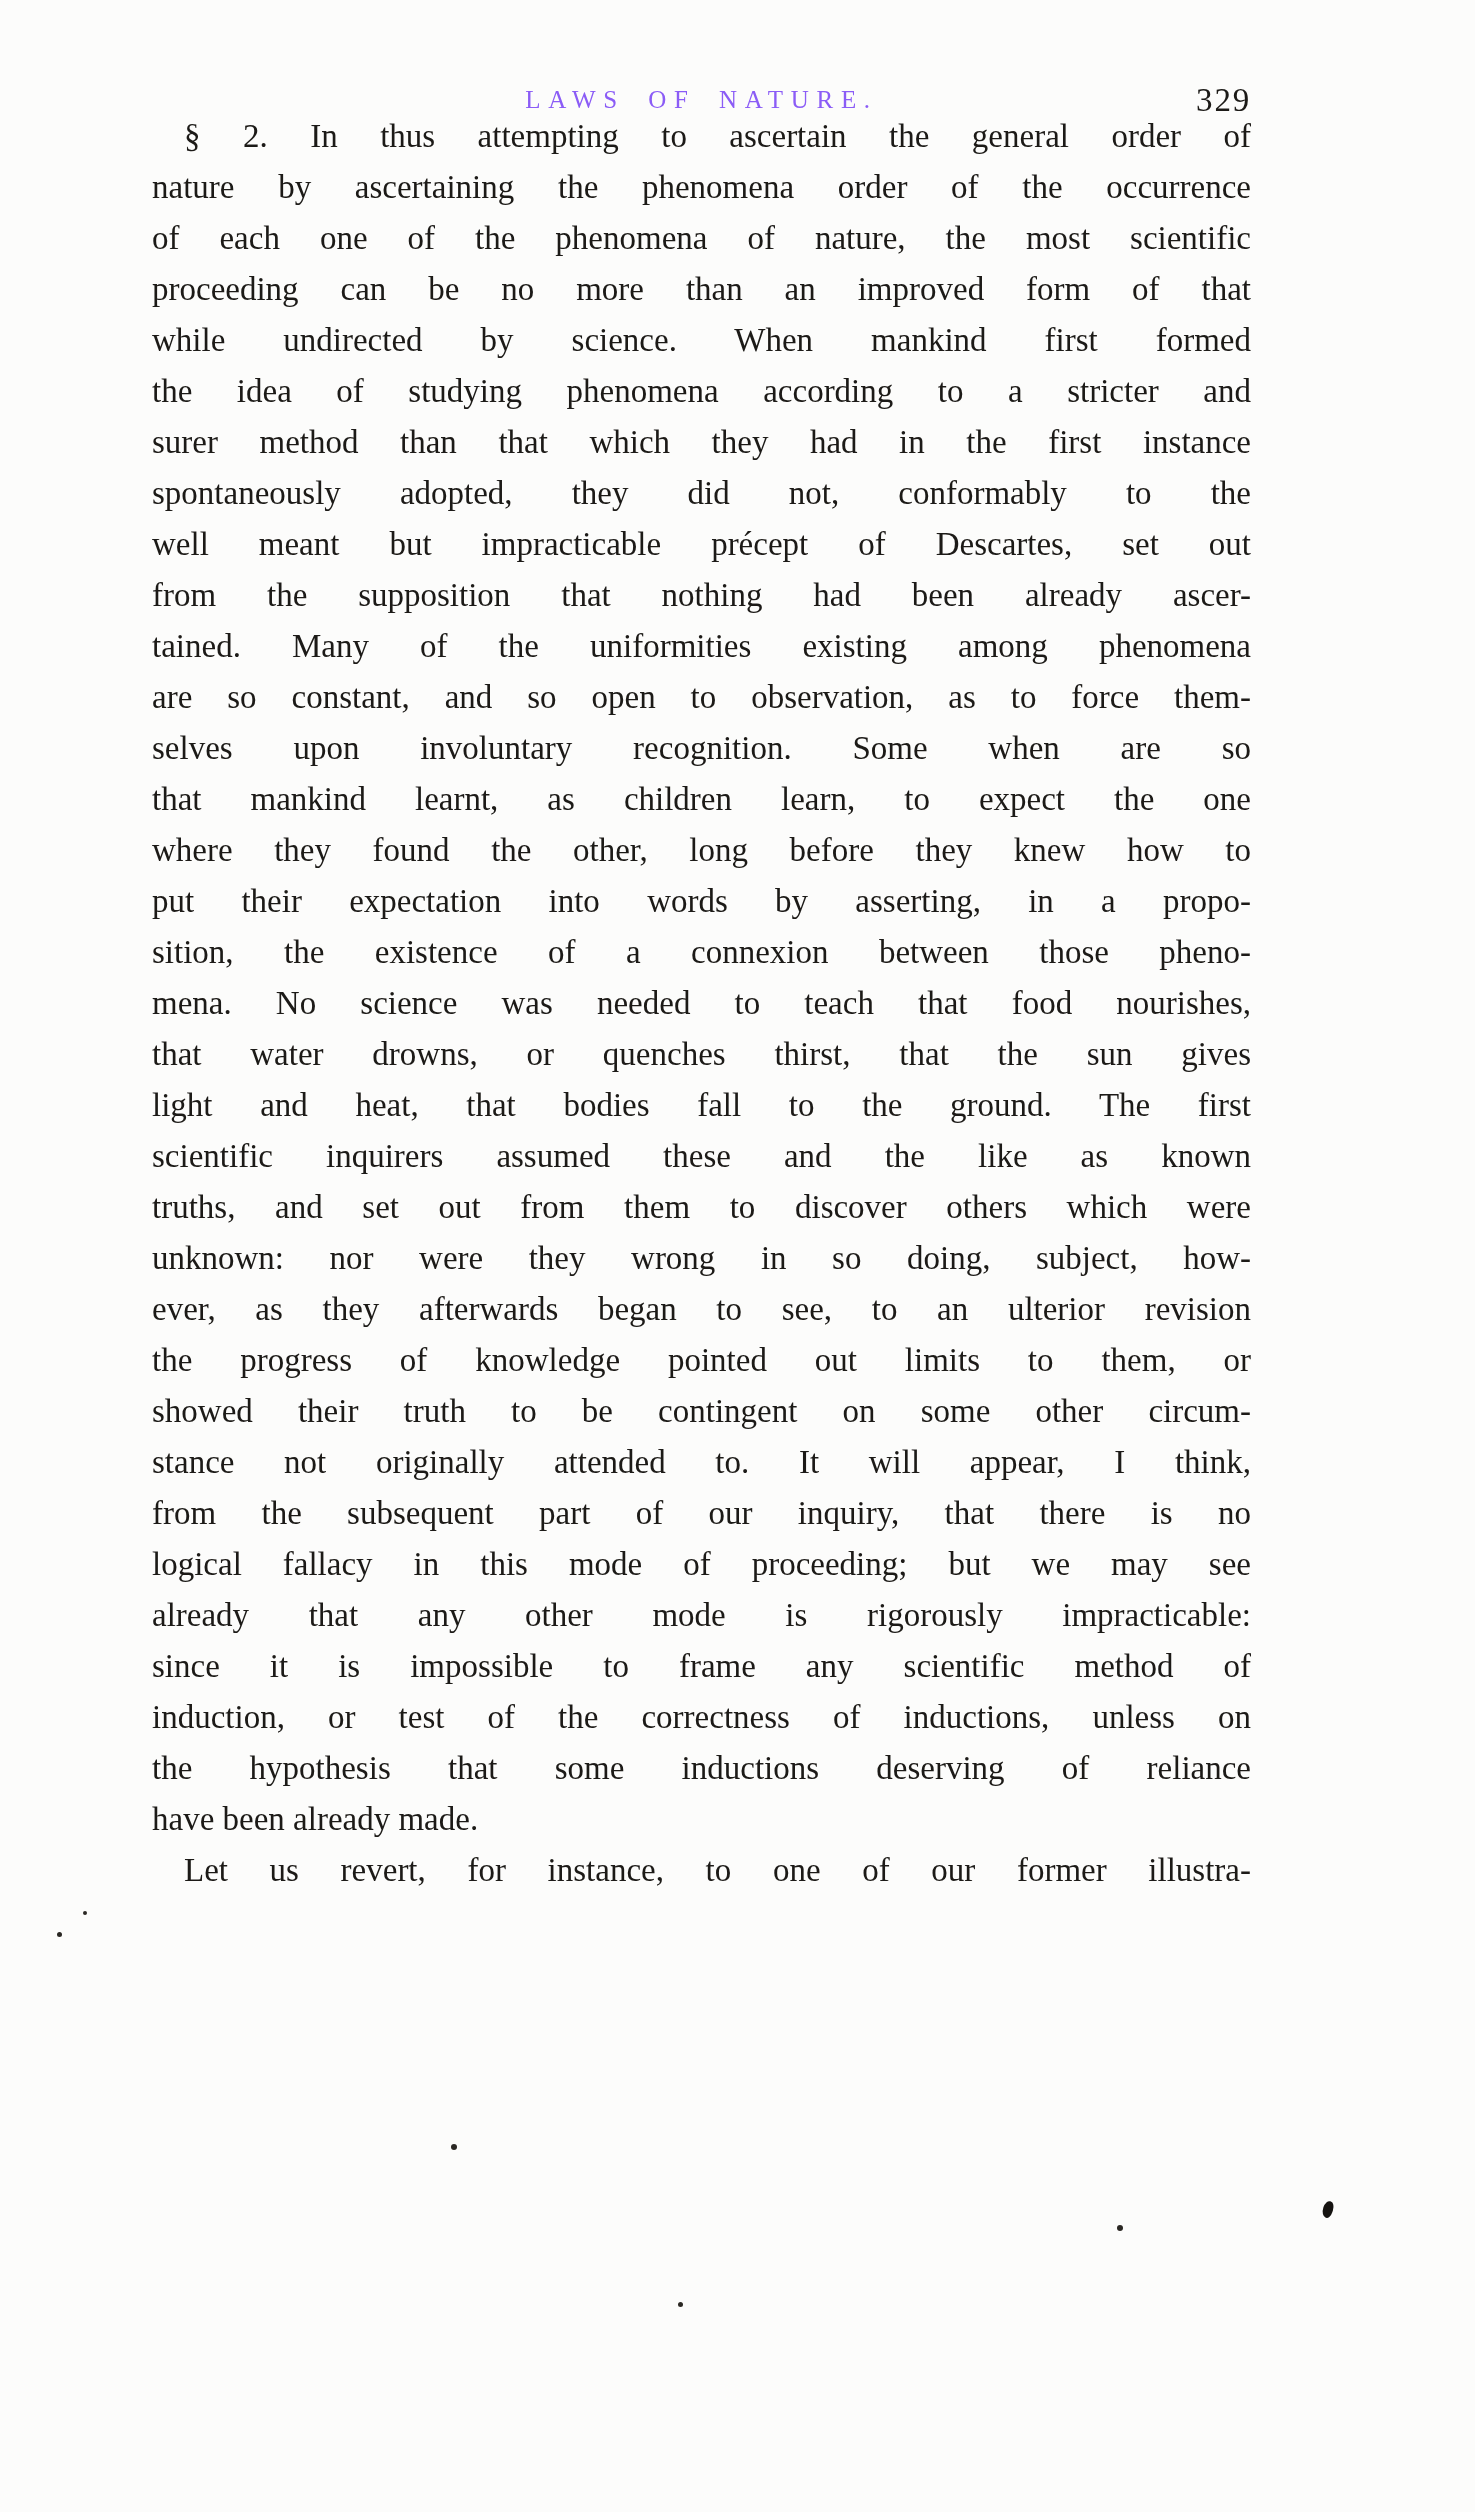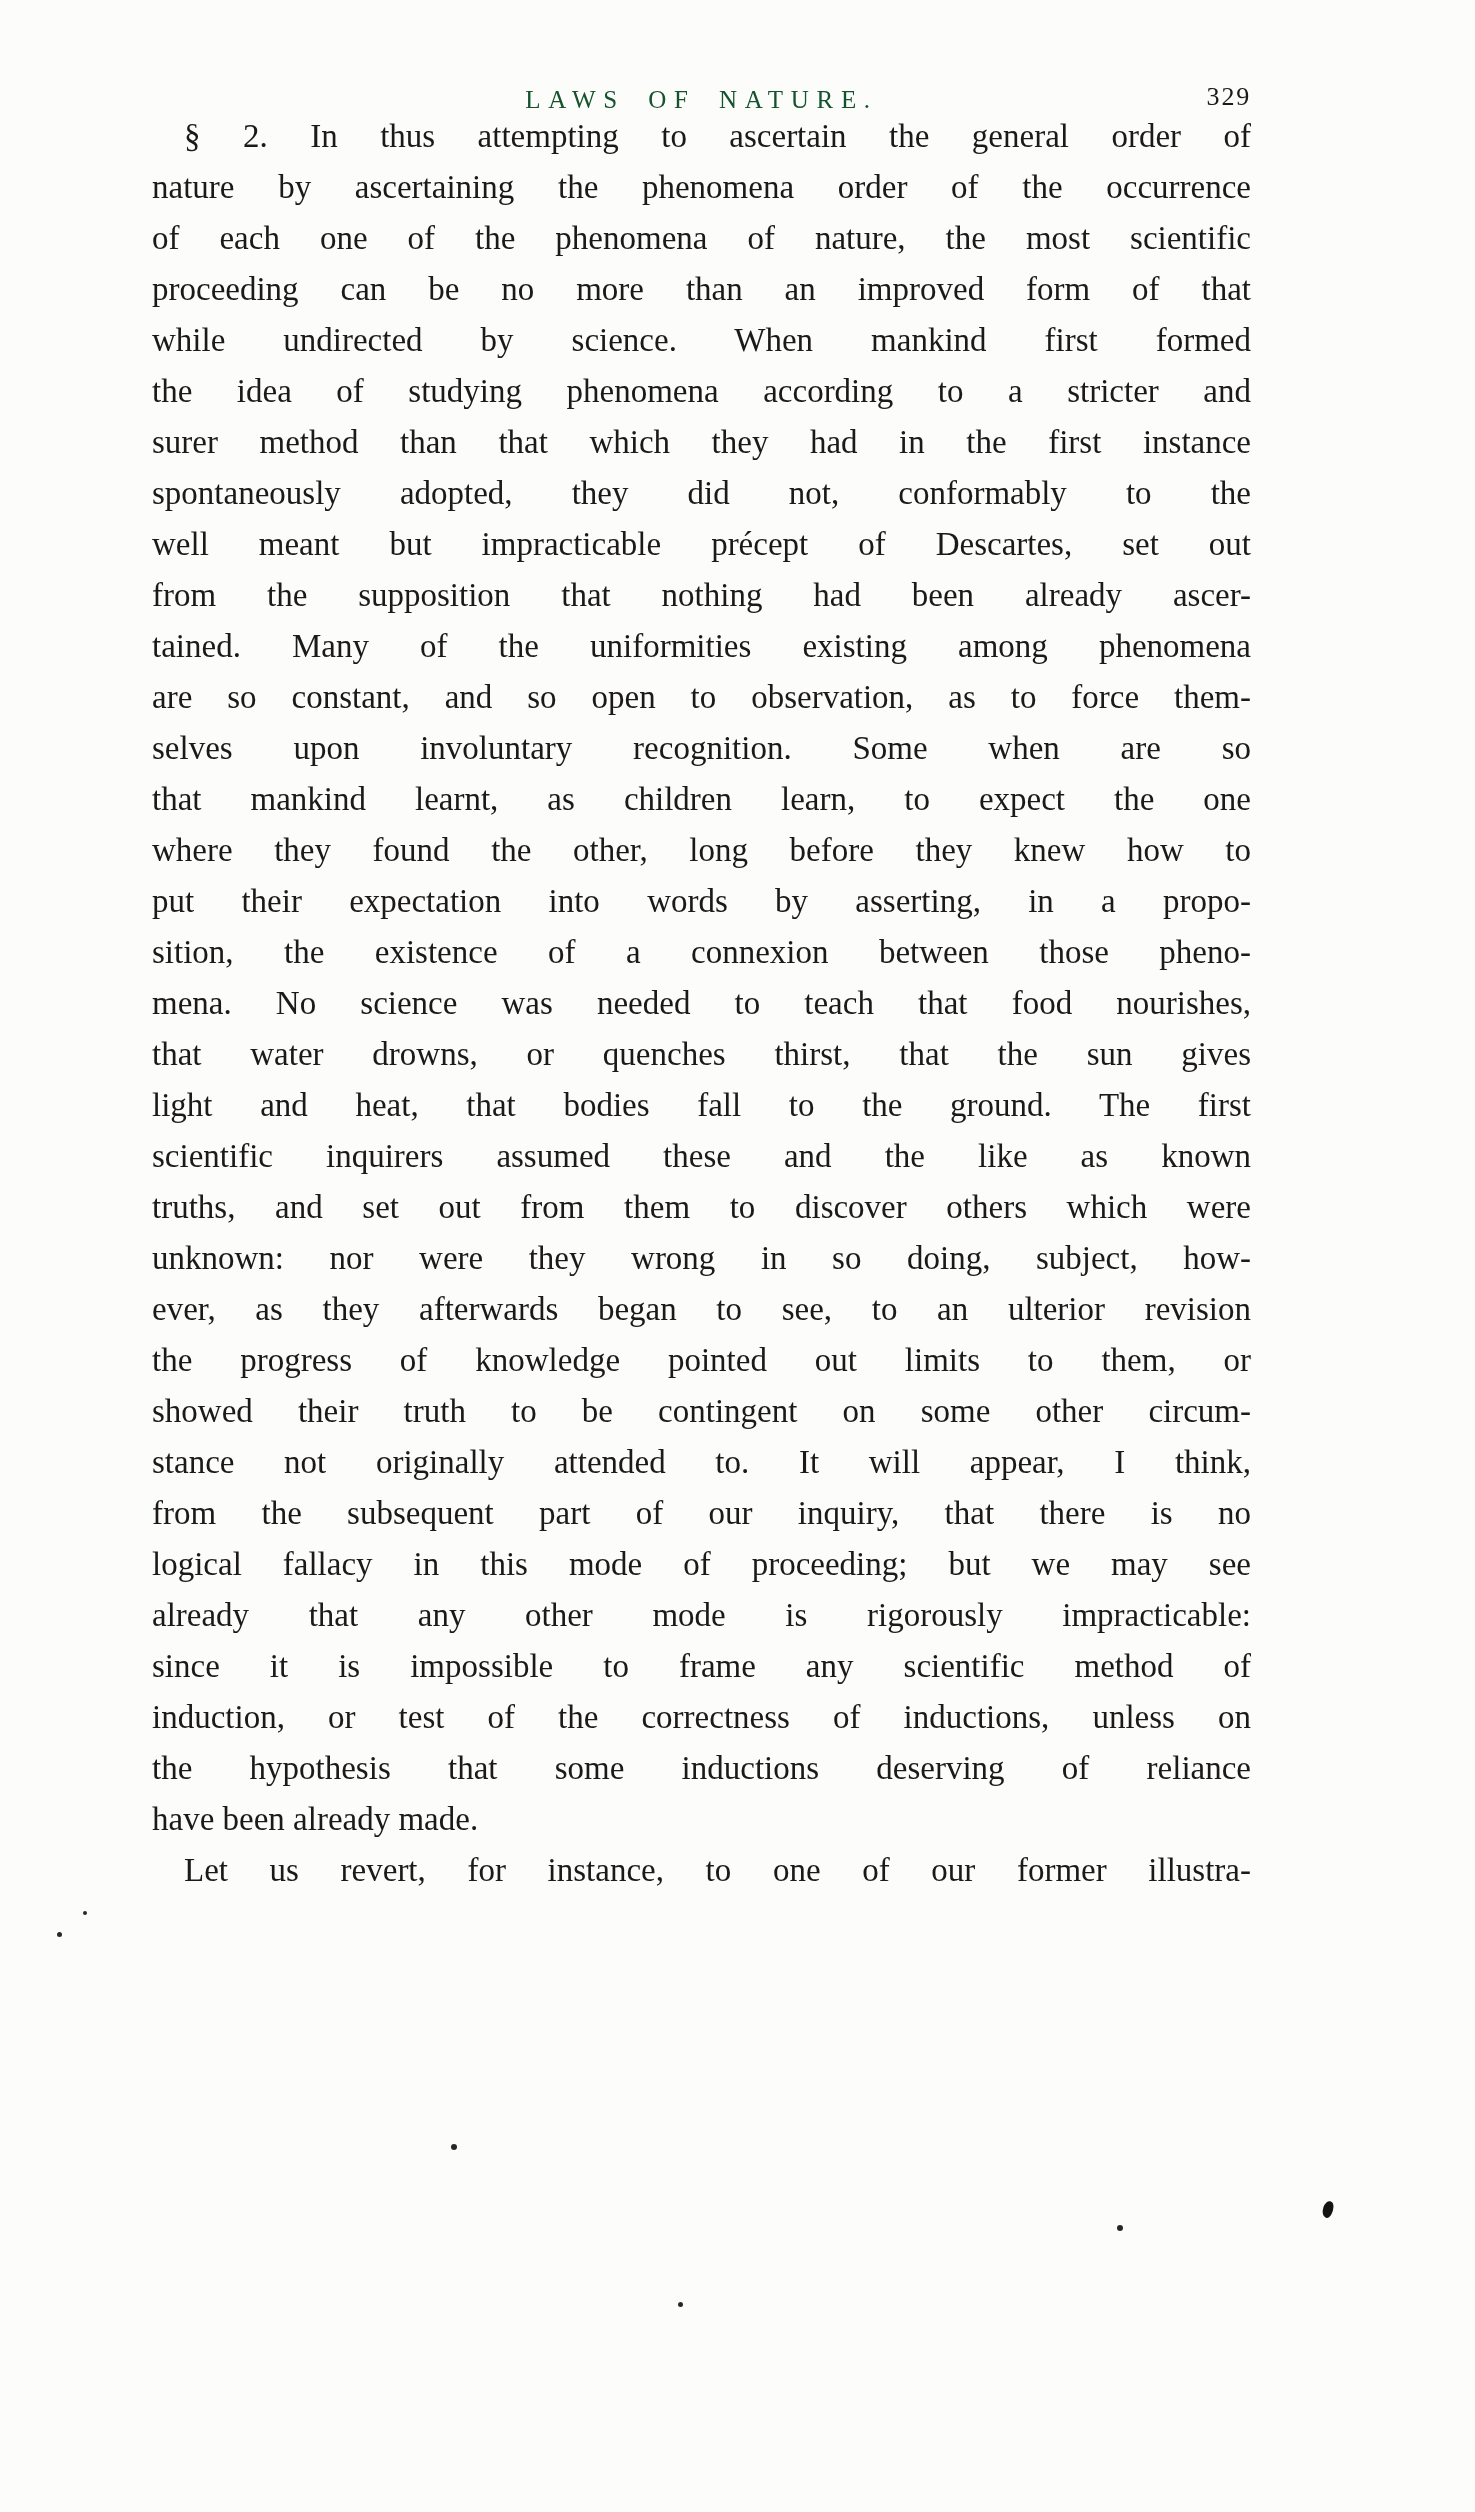--- a/index.html
+++ b/index.html
@@ -31,27 +31,27 @@
   }
   .header-title {
     position: absolute;
     left: 0;
     top: 3.6px;
     width: 100%;
     text-align: center;
     font-size: 25px;
     letter-spacing: 7.7px;
     word-spacing: 9.5px;
-    color: #14532d;
+    color: #8b5cf6;
   }
   .page-number {
     position: absolute;
     right: 0;
     top: 0;
-    font-size: 26px;
+    font-size: 33px;
     letter-spacing: 1.8px;
     color: #1c1a17;
   }
   
   .text-block {
     position: absolute;
     left: 152px;
     top: 111px;
     width: 1099px;
   }

